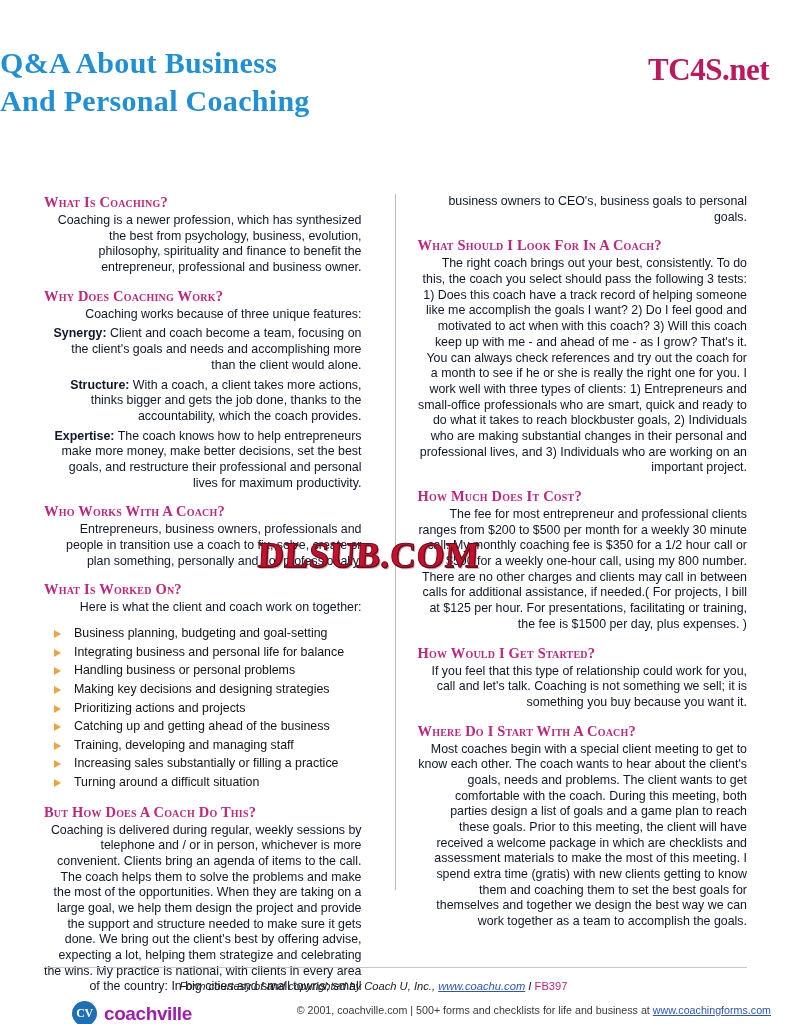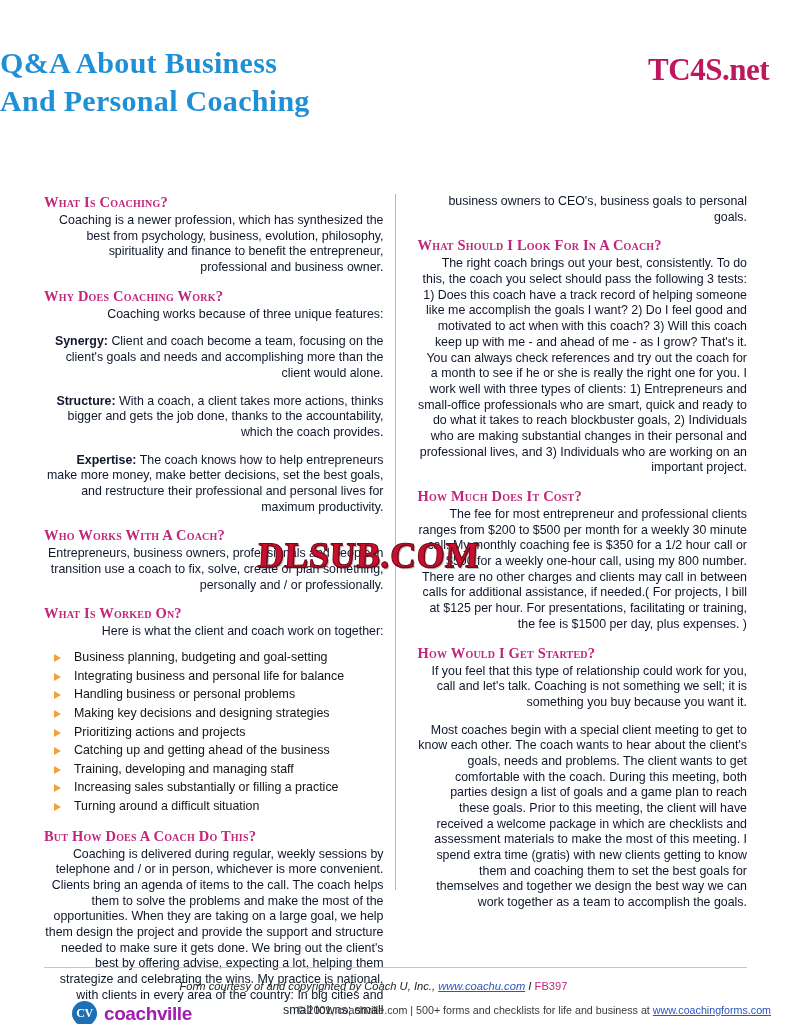--- a/index.html
+++ b/index.html
@@ -41,21 +41,21 @@
     position: absolute;
     top: 150px;
     left: 44px;
     right: 44px;
     bottom: 110px;
     display: flex;
     gap: 0px;
   }
   .col {
     width: 50%;
-    padding-right: 12px;
+    padding-right: 34px;
     position: relative;
   }
   .col.right { padding-right: 0; padding-left: 22px; }
   .divider {
     position: absolute;
     top: 150px;
     bottom: 178px;
     left: 395px;
     width: 1px;
     background: #b9b9b9;
@@ -72,21 +72,21 @@
   }
   .sec-block { margin-bottom: 12px; }
   .sec-block:first-child { margin-top: 0; }
   p.body {
     margin: 0 0 0 0;
     font-size: 12.4px;
     line-height: 1.265;
     color: #0f172a;
     text-align: right;
   }
-  p.body + p.body { margin-top: 12px; }
+  p.body + p.body { margin-top: 4px; }
   .lead { font-weight: bold; }
 
   ul.bullets {
     list-style: none;
     margin: 8px 0 0 0;
     padding: 0;
   }
   ul.bullets li {
     font-size: 12.4px;
     line-height: 1.5;
@@ -251,20 +251,21 @@
         <h2 class="sec">How Much Does It Cost?</h2>
         <p class="body">The fee for most entrepreneur and professional clients ranges from $200 to $500 per month for a weekly 30 minute call.  My monthly coaching fee is $350 for a 1/2 hour call or $500 for a weekly one-hour call, using my 800 number.  There are no other charges and clients may call in between calls for additional assistance, if needed.( For projects, I bill at $125 per hour.  For presentations, facilitating or training, the fee is $1500 per day, plus expenses. )</p>
       </div>
 
       <div class="sec-block">
         <h2 class="sec">How Would I Get Started?</h2>
         <p class="body">If you feel that this type of relationship could work for you, call and let's talk.  Coaching is not something we sell; it is something you buy because you want it.</p>
       </div>
 
       <div class="sec-block">
+        <h2 class="sec">Where Do I Start With A Coach?</h2>
         <p class="body">Most coaches begin with a special client meeting to get to know each other.  The coach wants to hear about the client's goals, needs and problems.  The client wants to get comfortable with the coach.  During this meeting, both parties design a list of goals and a game plan to reach these goals.  Prior to this meeting, the client will have received a welcome package in which are checklists and assessment materials to make the most of this meeting.  I spend extra time (gratis) with new clients getting to know them and coaching them to set the best goals for themselves and together we design the best way we can work together as a team to accomplish the goals.</p>
       </div>
 
     </div>
   </div>
 
   <div class="watermark">DLSUB.COM</div>
 
   <div class="footer-rule"></div>
 

